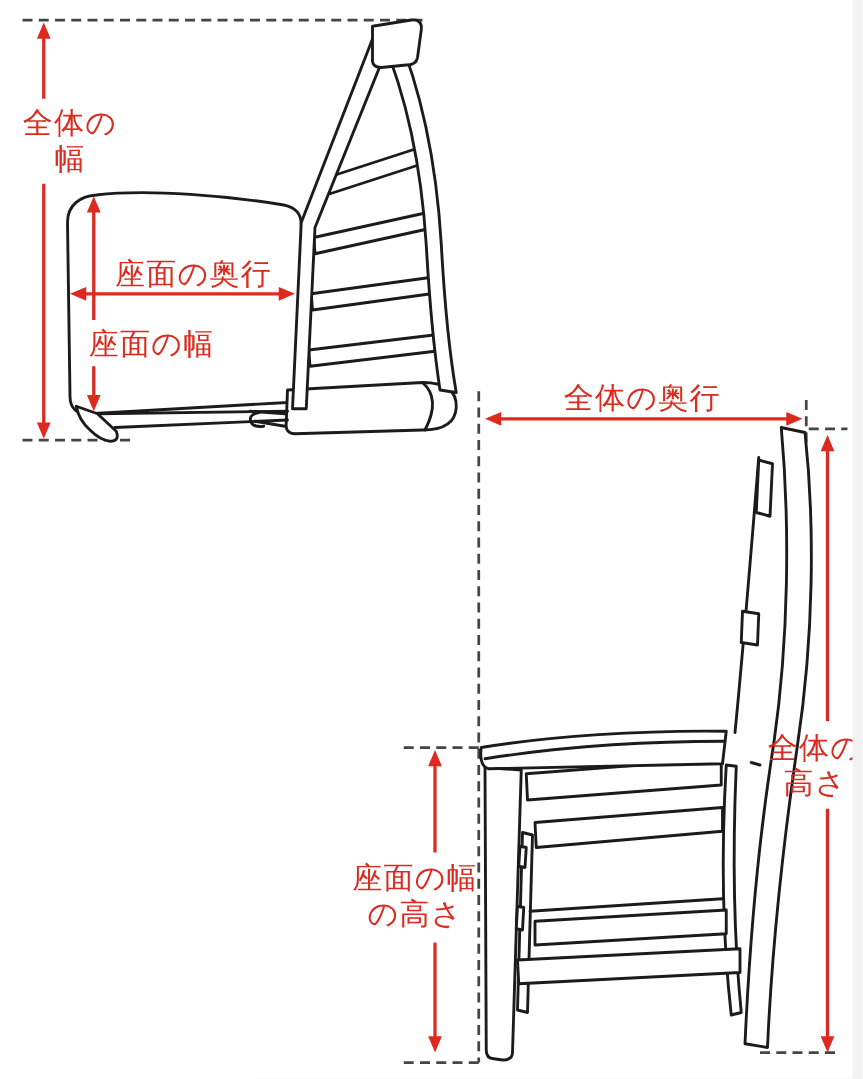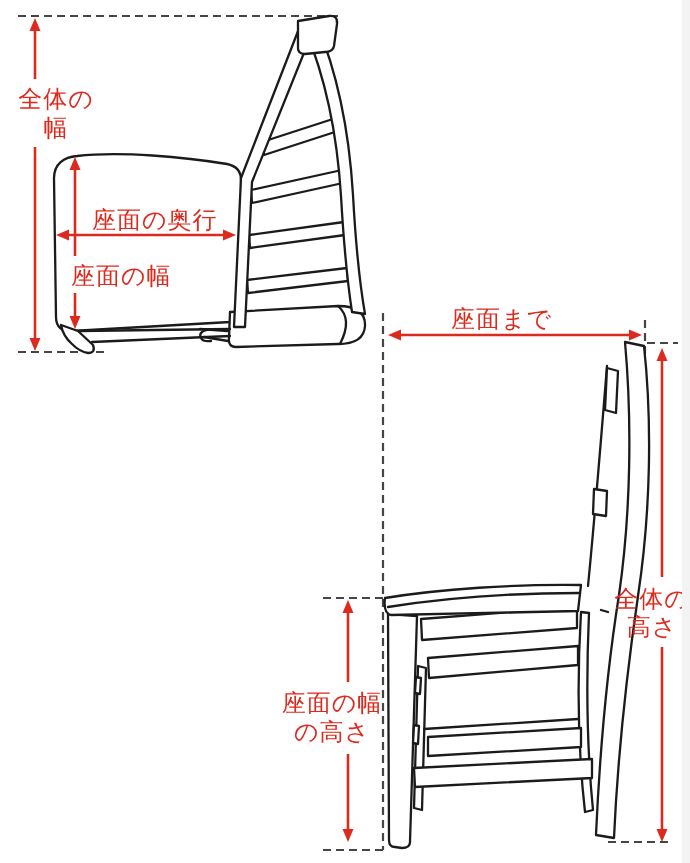--- a/index.html
+++ b/index.html
@@ -151,20 +151,20 @@
     </g>
   </svg>
 
   <div class="label" style="left:12px;top:84px;width:88px;">全体の
 幅</div>
 
   <div class="label nowrap" style="left:92px;top:205px;">座面の奥行</div>
 
   <div class="label nowrap" style="left:61px;top:261px;margin-left:10px;">座面の幅</div>
 
-  <div class="label nowrap" style="left:451px;top:304px;">座面まで</div>
+  <div class="label nowrap" style="left:451px;top:304px;">全体の奥行</div>
 
   <div class="label" style="left:610px;top:585px;width:84px;line-height:28px;">全体の
 高さ</div>
 
   <div class="label" style="left:281px;top:688px;width:102px;">座面の幅
 の高さ</div>
 </div>
 
 </body></html>

